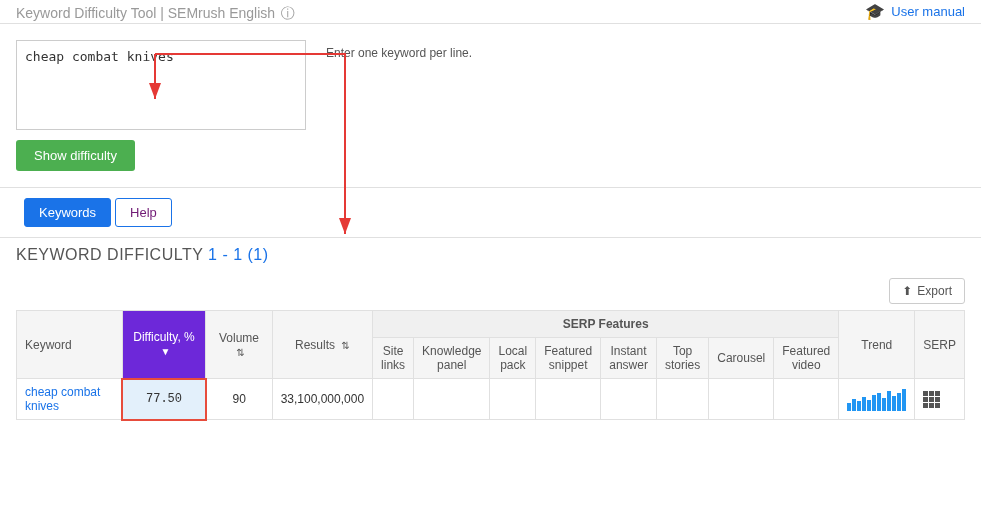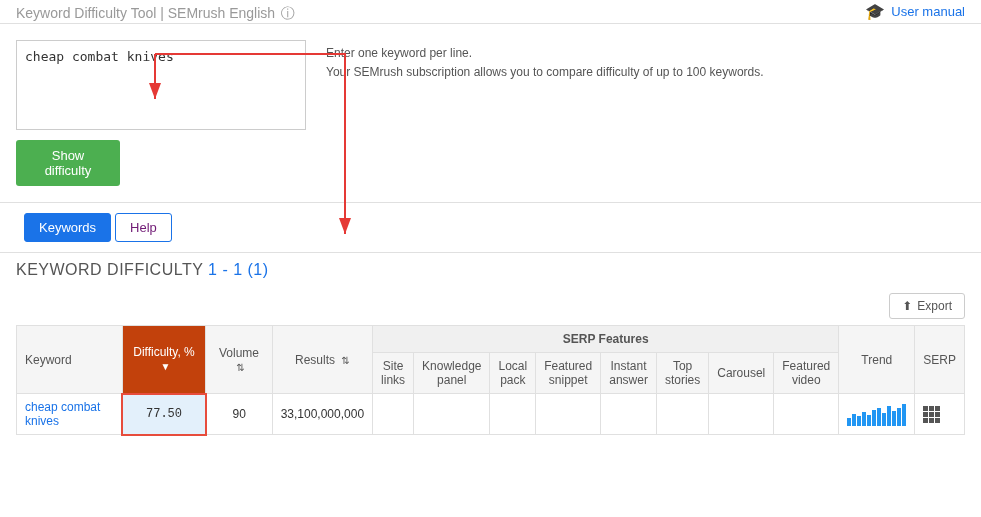--- a/index.html
+++ b/index.html
@@ -13,21 +13,21 @@
 
     
     .input-section { padding: 16px; border-bottom: 1px solid #e0e0e0; display: flex; gap: 20px; align-items: flex-start; }
     .input-left { display: flex; flex-direction: column; gap: 10px; }
     textarea.keyword-input {
       width: 290px; height: 90px; border: 1px solid #ccc; padding: 8px;
       font-size: 13px; resize: none; color: #333;
     }
     .show-difficulty-btn {
       background: #4caf50; color: #fff; border: none; padding: 8px 16px;
-      font-size: 13px; cursor: pointer; border-radius: 3px; width: 104px;
+      font-size: 13px; cursor: pointer; border-radius: 3px; width: 119px;
     }
     .input-hint { font-size: 12px; color: #555; line-height: 1.6; padding-top: 4px; }
     svg.arrow-svg { position: absolute; top: 0; left: 0; pointer-events: none; }
 
     
     .tabs-section { padding: 10px 24px; border-bottom: 1px solid #e0e0e0; display: flex; gap: 4px; align-items: center; }
     .tab-btn {
       padding: 6px 14px; font-size: 13px; cursor: pointer; border-radius: 3px;
       border: 1px solid transparent;
     }
@@ -45,21 +45,21 @@
       font-size: 12px; cursor: pointer; display: flex; align-items: center; gap: 5px; border-radius: 3px;
     }
 
     
     .table-wrap { padding: 0 16px 16px; }
     table { width: 100%; border-collapse: collapse; font-size: 12px; }
     th, td { border: 1px solid #e0e0e0; padding: 6px 8px; text-align: center; vertical-align: middle; }
     th { background: #f5f5f5; color: #555; font-weight: normal; }
     th.keyword-th, td.keyword-td { text-align: left; }
     .serp-features-header { background: #f0f0f0; font-weight: bold; color: #555; margin-top: 44px; }
-    .difficulty-header { background: #c2410c; color: #fff; margin-top: 20px; }
+    .difficulty-header { background: #6d28d9; color: #fff; margin-top: 20px; }
     .difficulty-value { background: #e3f0fb; color: #333; border: 2px solid #e74c3c; font-family: Liberation Mono, monospace; }
     .keyword-link { color: #1a73e8; text-decoration: none; font-size: 12px; }
     .sort-icon { display: inline-block; margin-left: 3px; color: #fff; font-size: 10px; }
     .sort-icon-dark { display: inline-block; margin-left: 3px; color: #555; font-size: 10px; }
 
     
     .trend-bar { display: flex; align-items: flex-end; gap: 1px; height: 24px; }
     .trend-bar span { display: inline-block; width: 4px; background: #2196f3; }
 
     
@@ -81,21 +81,20 @@
 </div>
 
 <div style="position:relative;">
   <div class="input-section">
     <div class="input-left">
       <textarea class="keyword-input" style="">cheap combat knives</textarea>
       <button class="show-difficulty-btn">Show difficulty</button>
     </div>
     <div class="input-hint">
       <div>Enter one keyword per line.</div>
-      <div>Your SEMrush subscription allows you to compare difficulty of up to 100 keywords.</div>
     </div>
   </div>
 
   <svg class="arrow-svg" width="400" height="220" style="position:absolute;top:0;left:0;pointer-events:none;">
     <defs>
       <marker id="arrowhead" markerWidth="8" markerHeight="6" refX="8" refY="3" orient="auto">
         <polygon points="0 0, 8 3, 0 6" fill="#e53935"></polygon>
       </marker>
     </defs>
 

